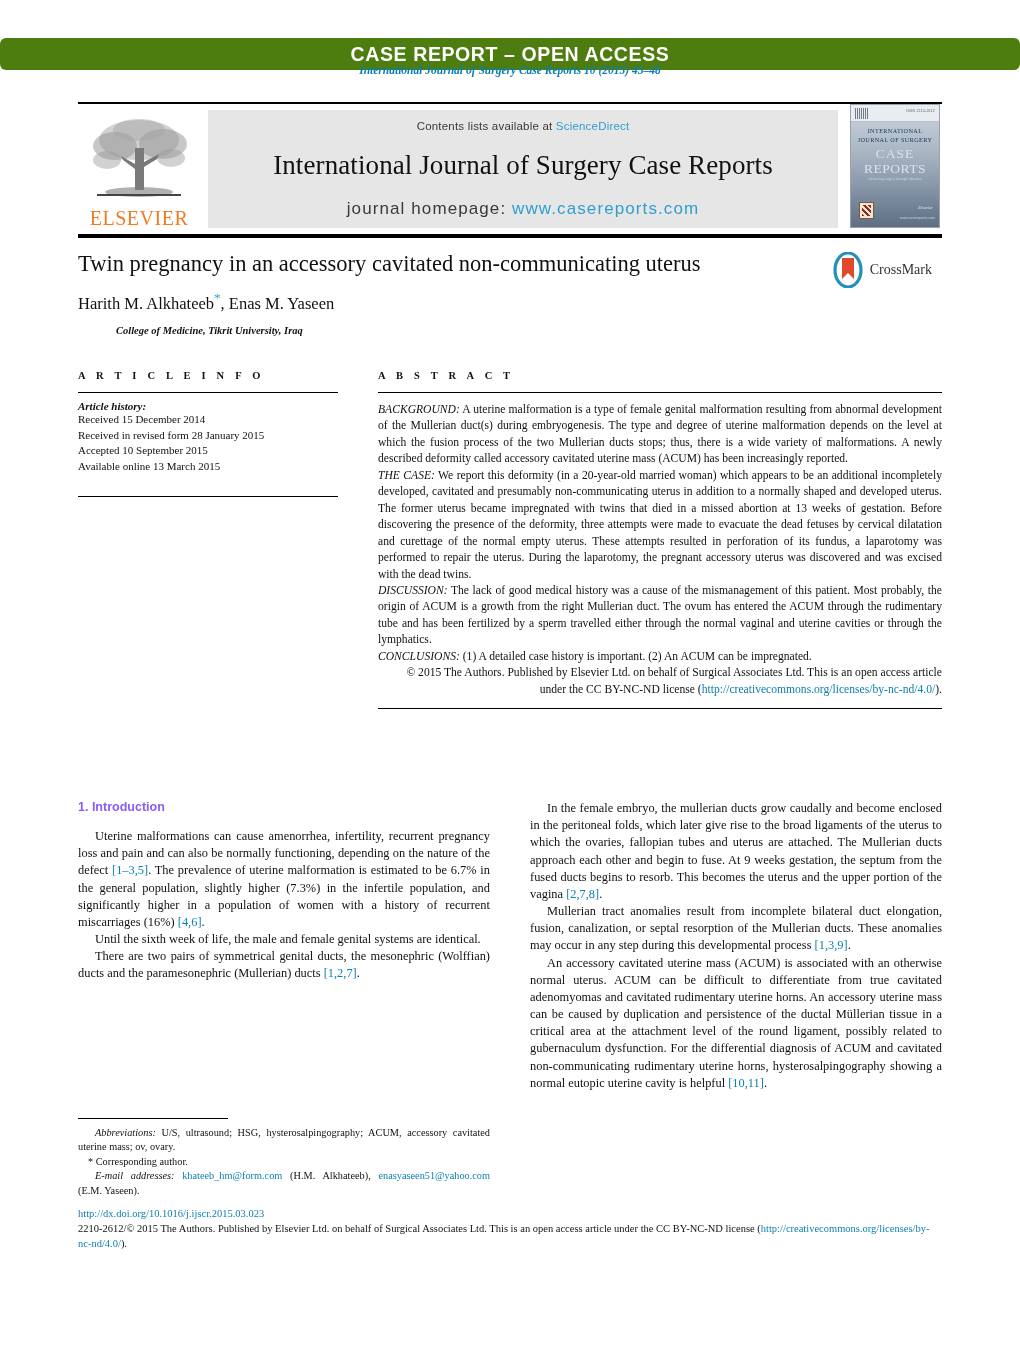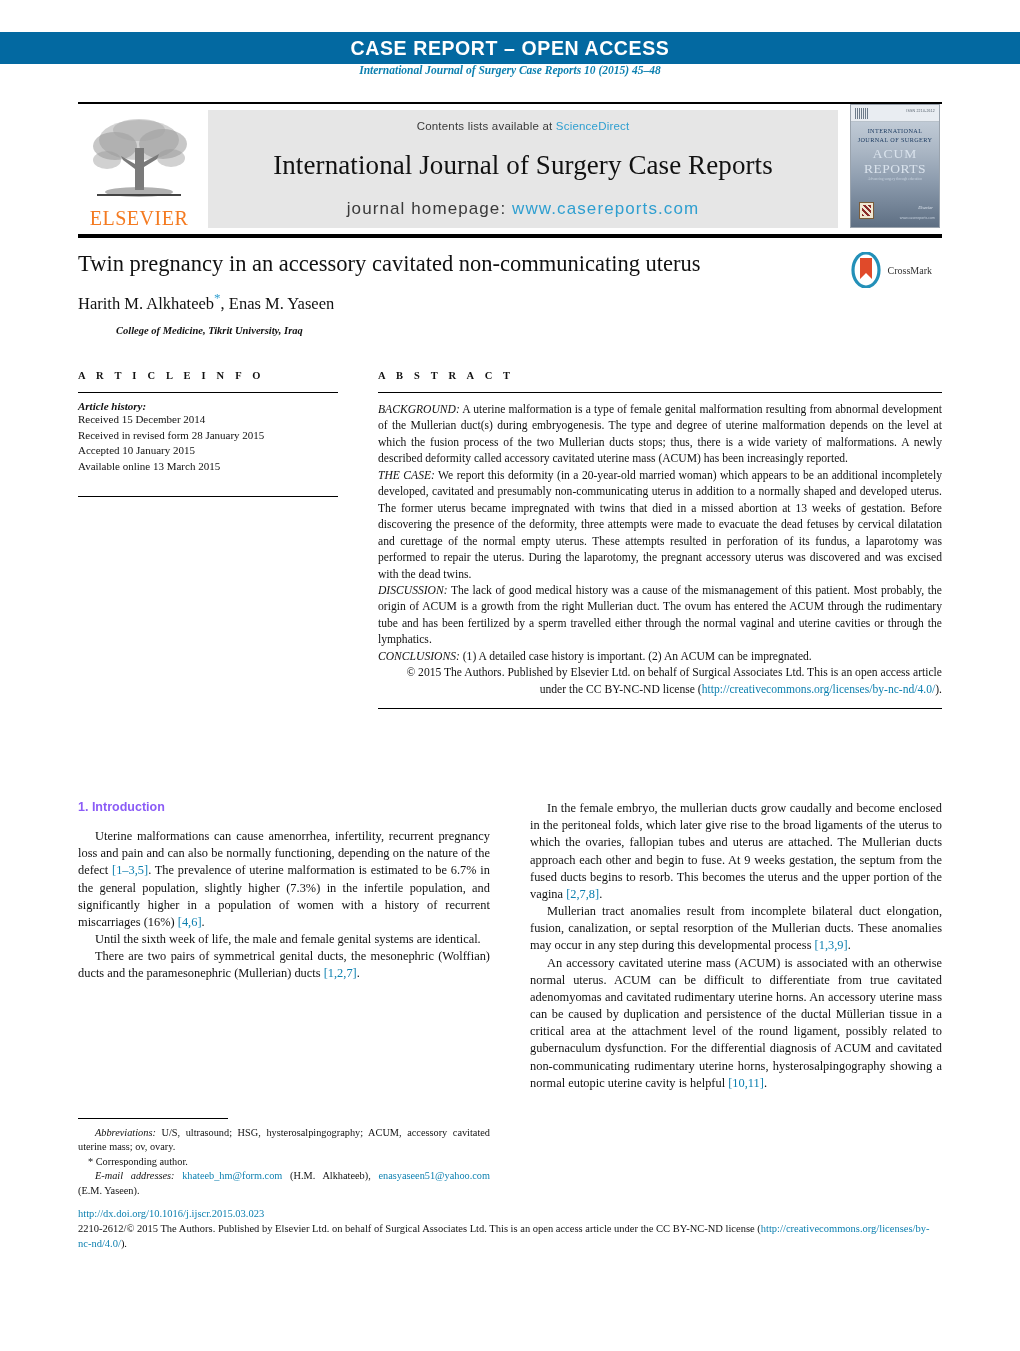--- a/index.html
+++ b/index.html
@@ -11,24 +11,24 @@
     width: 1020px; height: 1351px;
     font-family: "Liberation Serif", "DejaVu Serif", serif;
     color: #000000;
     position: relative;
     overflow: hidden;
   }
 
   
   .banner {
     position: absolute;
-    left: 0; top: 32px;
+    left: 0; top: 38px;
     width: 1020px; height: 32px;
-    background: #0369a1;
-    display: flex; align-items: center; justify-content: center;
+    background: #4d7c0f;
+    display: flex; align-items: center; justify-content: center; border-radius: 6px;
   }
   .banner-text {
     font-family: "Liberation Sans", sans-serif;
     font-weight: bold;
     font-size: 19.5px;
     letter-spacing: 0.6px;
     color: #ffffff;
   }
 
   
@@ -160,21 +160,21 @@
     font-size: 10.5px;
     color: #111;
     margin-left: 38px;
   }
   .crossmark {
     position: absolute; right: 10px; top: 2px;
     display: flex; align-items: center; gap: 4px;
   }
   .crossmark-label {
     font-family: "Liberation Serif", serif;
-    font-size: 10px; color: #333;
+    font-size: 14px; color: #333;
   }
 
   
   .band { position: absolute; left: 78px; top: 370px; width: 864px; }
 
   .col-info { position: absolute; left: 0; top: 0; width: 260px; }
   .col-abs  { position: absolute; left: 300px; top: 0; width: 564px; }
 
   .sec-head {
     font-family: "Liberation Serif", serif;
@@ -296,21 +296,21 @@
       <span>journal homepage: </span><span class="hp-url">www.casereports.com</span>
     </div>
   </div>
 
   <div class="cover-thumb">
     <div class="cover-top"></div>
     <div class="cover-el"></div>
     <div class="cover-issn">ISSN 2210-2612</div>
     <div class="cover-t1">INTERNATIONAL</div>
     <div class="cover-t2">JOURNAL OF SURGERY</div>
-    <div class="cover-case">ACUM</div>
+    <div class="cover-case">CASE</div>
     <div class="cover-reports">REPORTS</div>
     <div class="cover-sub">Advancing surgery through education</div>
     <div class="cover-crest"></div>
     <div class="cover-els">Elsevier</div>
     <div class="cover-url">www.casereports.com</div>
   </div>
 
   <div class="masthead-rule-bottom"></div>
 </div>
 
@@ -334,21 +334,21 @@
 <div class="band">
 
   <div class="col-info">
     <div class="sec-head">A R T I C L E   I N F O</div>
     <div class="thin-rule"></div>
 
     <div class="info-group">
       <div class="info-label">Article history:</div>
       <div class="info-line">Received 15 December 2014</div>
       <div class="info-line">Received in revised form 28 January 2015</div>
-      <div class="info-line">Accepted 10 January 2015</div>
+      <div class="info-line">Accepted 10 September 2015</div>
       <div class="info-line">Available online 13 March 2015</div>
     </div>
 
     <div class="info-rule2"></div>
 
   </div>
 
   <div class="col-abs">
     <div class="sec-head">A B S T R A C T</div>
     <div class="thin-rule"></div>

